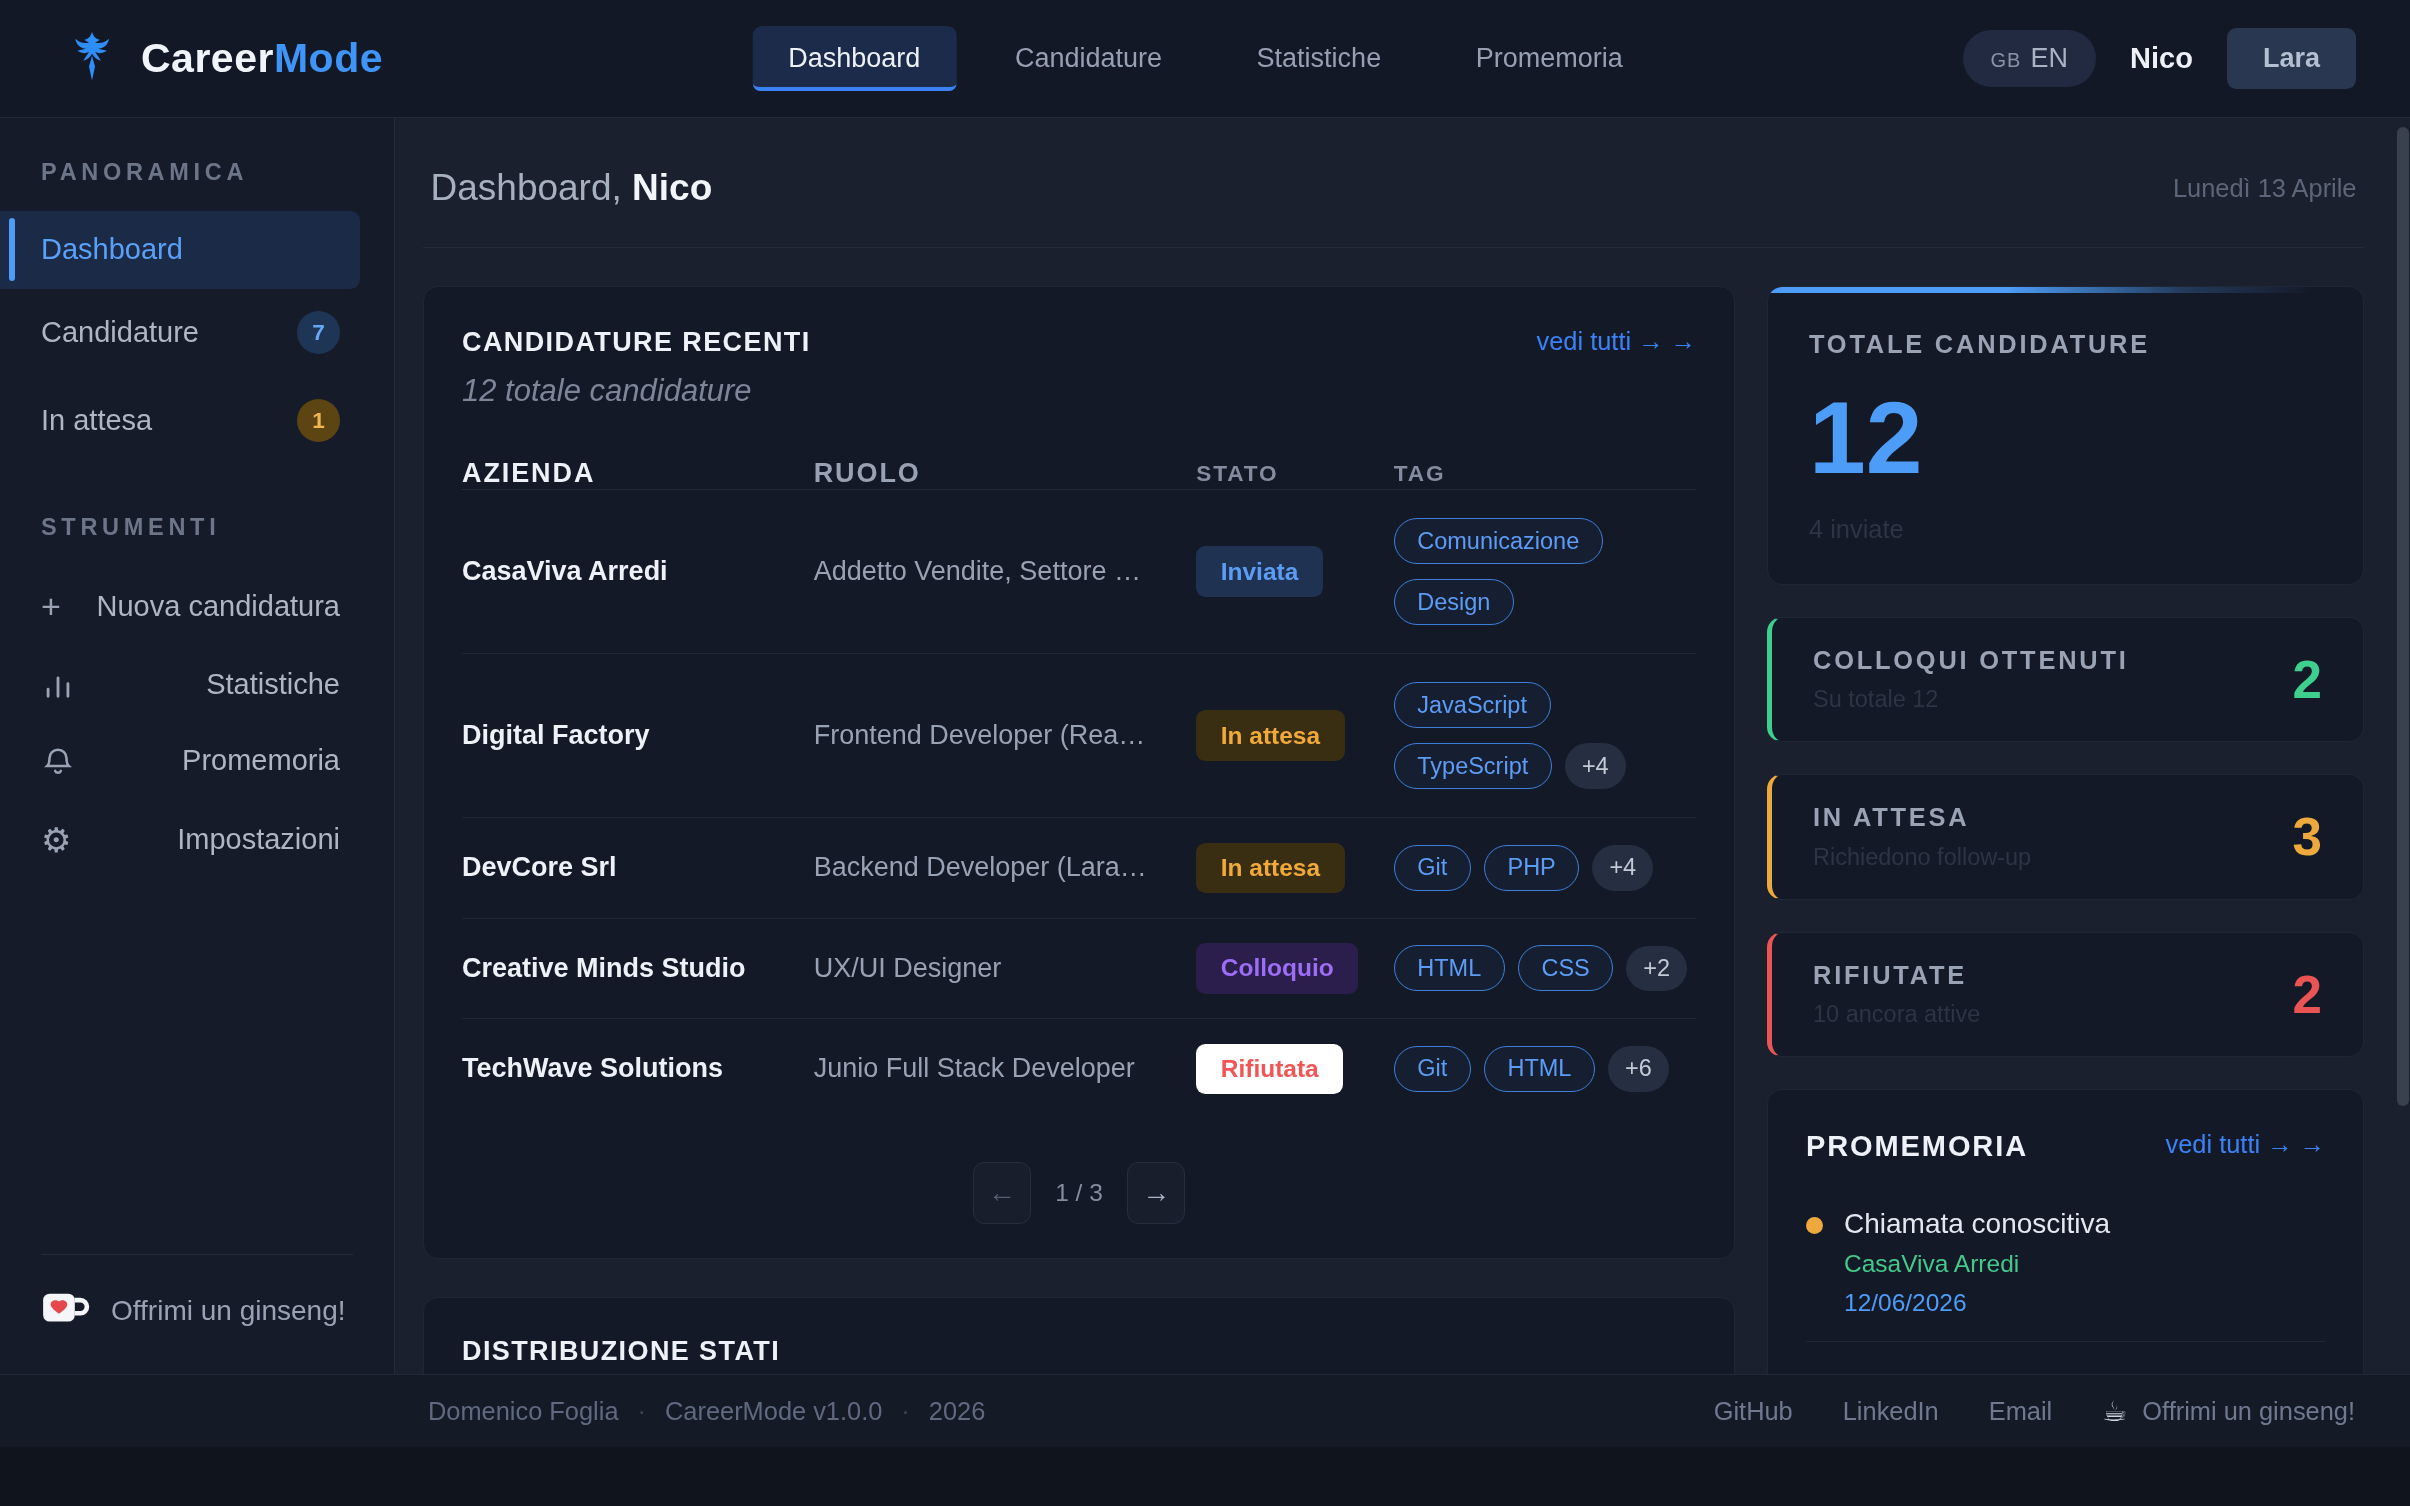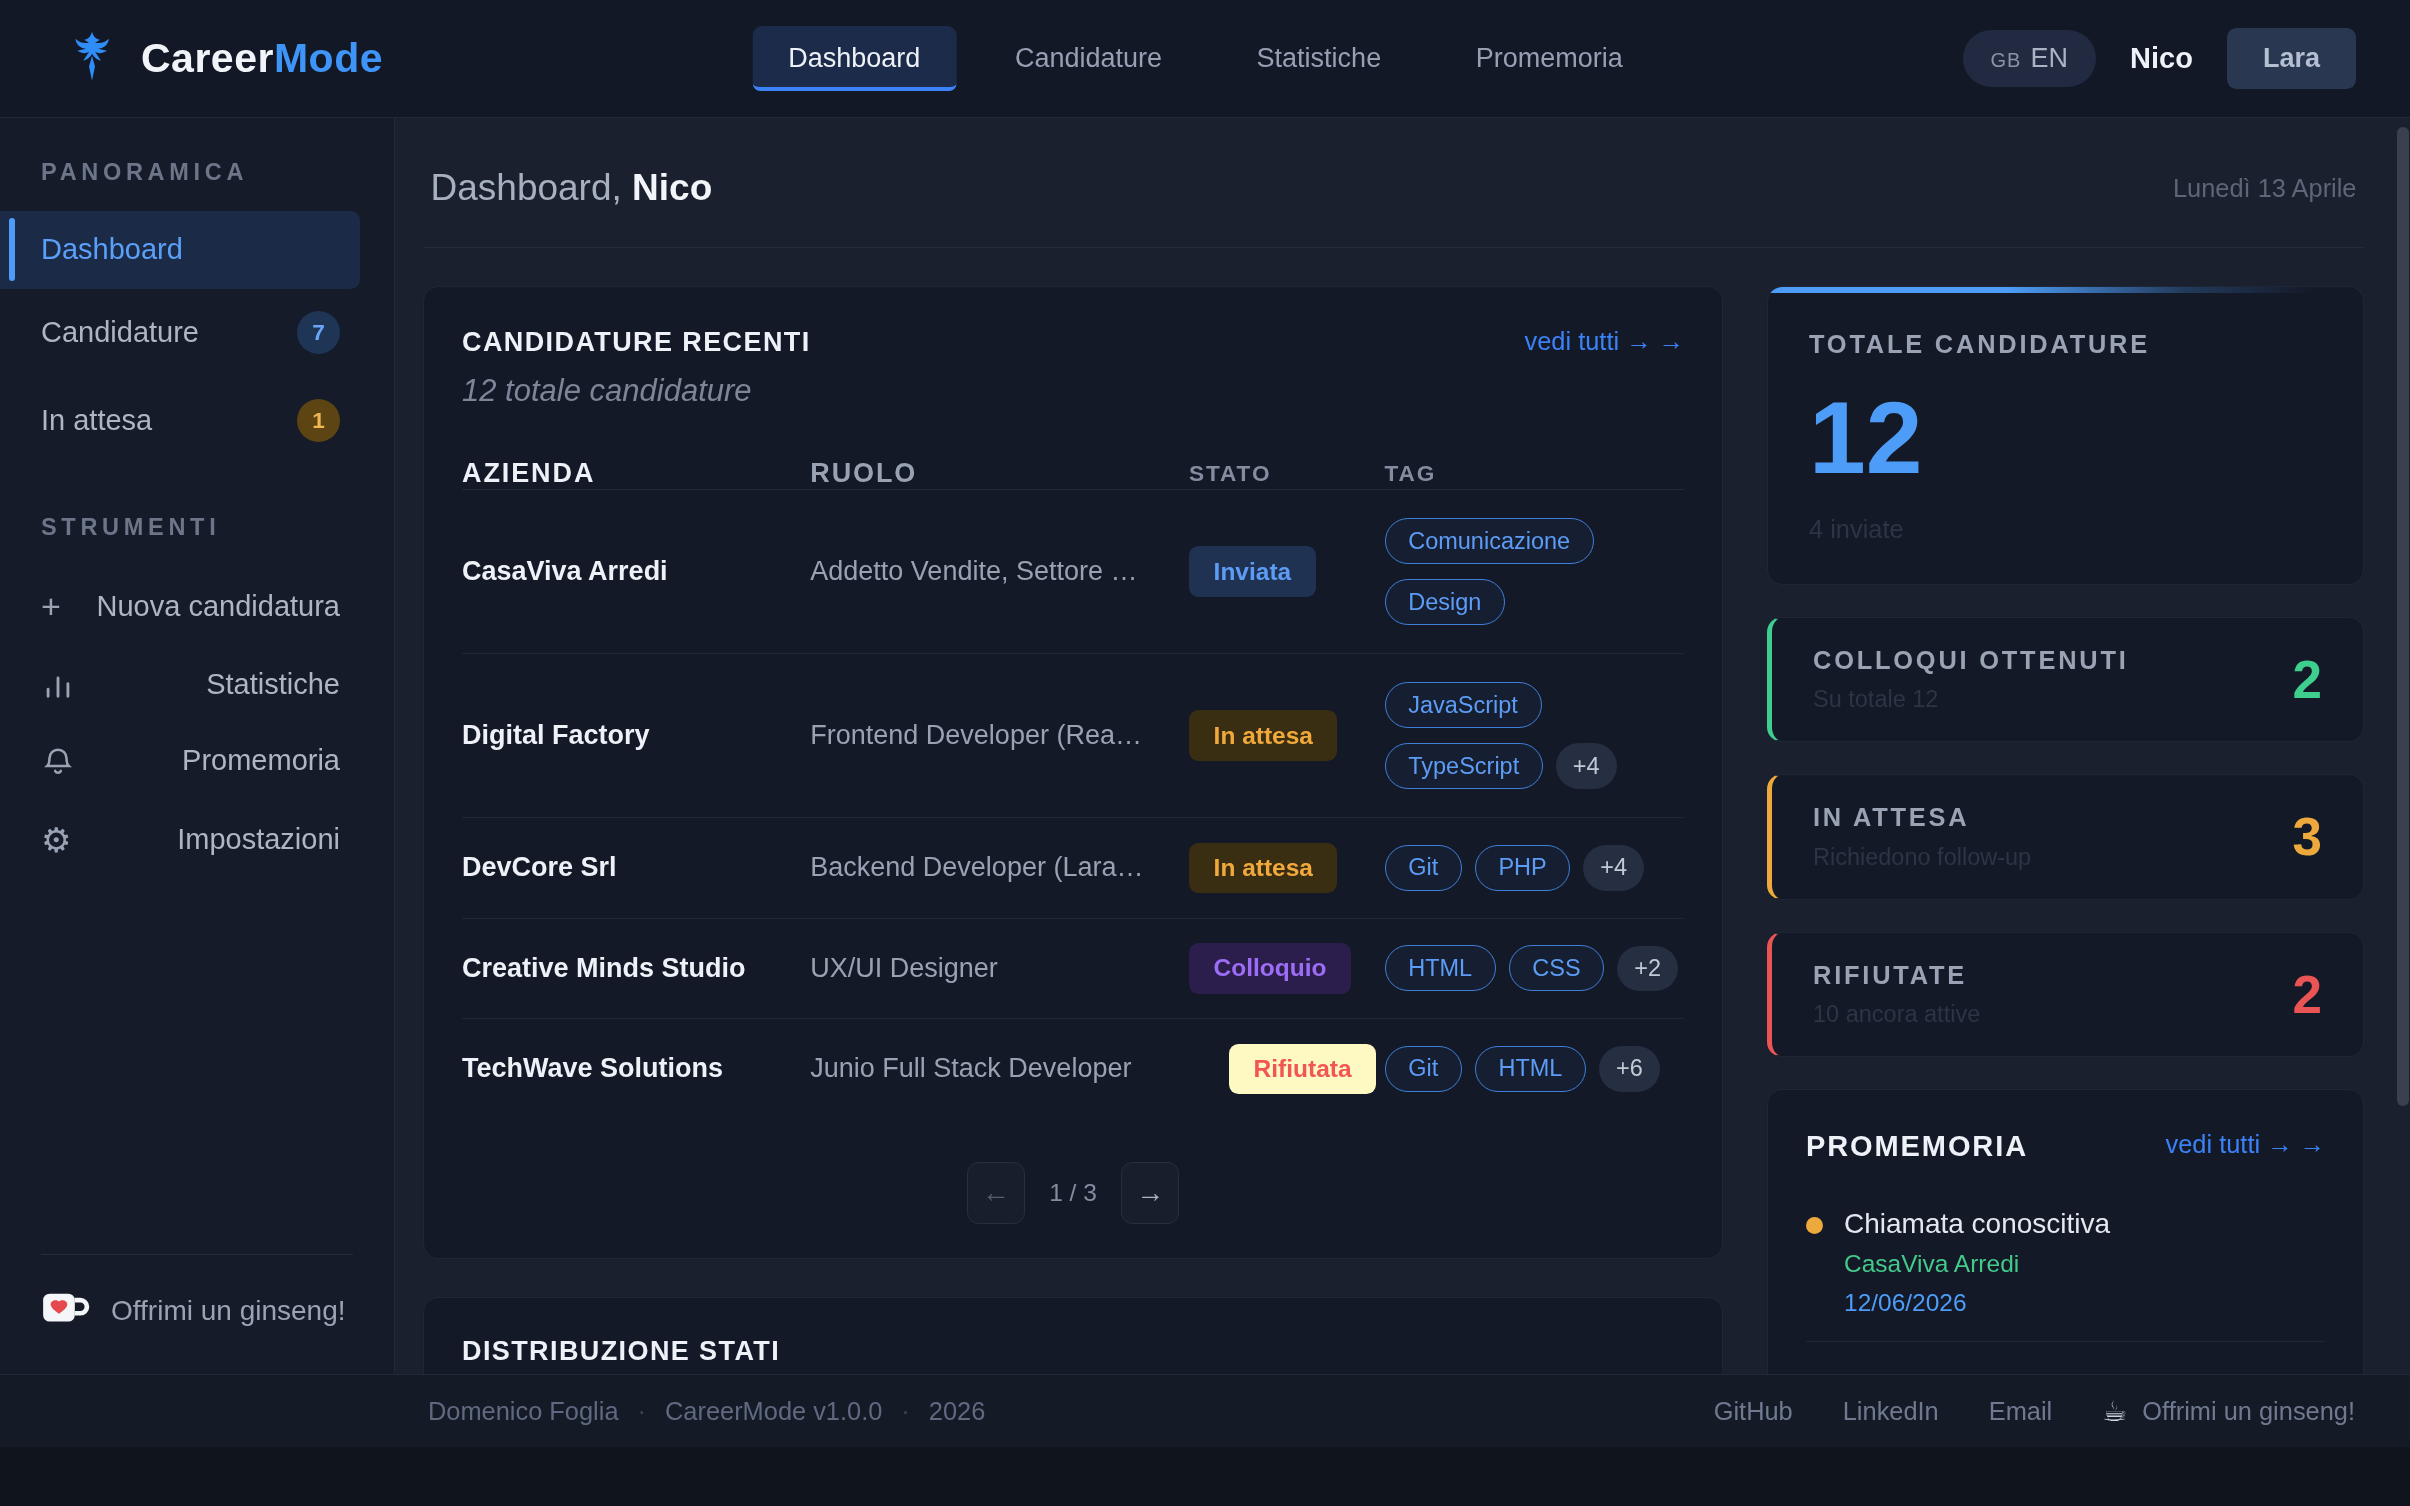--- a/index.html
+++ b/index.html
@@ -53,21 +53,21 @@
   .side-support-label { font-size:28px; color:#9aa3b4; }
   .mug-icon svg { width:49px; height:41px; }
 
   
   .main { flex:1 1 auto; padding:24.5px 47px 0 28px; overflow:hidden; }
   .page-head { display:flex; align-items:center; justify-content:space-between; padding:24.5px 7.5px 38px 7.5px;
                border-bottom:0.9px solid #232b3c; }
   .page-title { font-size:37px; font-weight:400; color:#a7b0bf; }
   .page-title b { color:#f2f5f9; font-weight:800; }
   .page-date { font-size:25.4px; color:#5d6678; }
-  .content { display:flex; gap:44px; padding-top:38px; align-items:flex-start; }
+  .content { display:flex; gap:32px; padding-top:38px; align-items:flex-start; }
   .col-left { flex:1 1 auto; min-width:0; }
   .col-right { width:597px; flex:0 0 597px; display:flex; flex-direction:column; gap:32px; }
 
   .card { background:#141927; border:0.9px solid #1f2736; border-radius:15px; }
 
   
   .recent-card { padding:40px 38px 34px 38px; }
   .card-head { display:flex; align-items:flex-start; justify-content:space-between; }
   .card-title { font-size:27px; font-weight:800; letter-spacing:1.4px; color:#eef2f8; }
   .card-sub { font-size:31px; color:#7d8698; margin-top:15px;font-style:italic; }
@@ -80,21 +80,21 @@
   .trow.tall { padding:28px 0; }
   .trow.short { padding:24.5px 0; }
   .c-company { flex:0 0 28.5%; font-size:27px; font-weight:700; color:#eef2f8; padding-right:19px; }
   .c-role { flex:0 0 31%; font-size:27px; color:#99a2b3; padding-right:19px; }
   .c-status { flex:0 0 16%; }
   .c-tags { flex:1 1 auto; display:flex; flex-wrap:wrap; gap:15px 13px; align-items:center; }
   .status-pill { display:inline-block; font-size:24.5px; font-weight:700; padding:11.3px 24.5px; border-radius:9.4px; }
   .st-inviata { background:#203252; color:#5d9cf5; }
   .st-attesa { background:#3a2e12; color:#f2a93b; }
   .st-colloquio { background:#2b1e4d; color:#9d6df5; }
-  .st-rifiutata { background:#fef9c3; color:#f25555;margin-left:40px; }
+  .st-rifiutata { background:#ffffff; color:#f25555; }
   .tag-pill { font-size:23.5px; color:#5d9cf5; border:1.9px solid #3f7fd9; border-radius:941px;
               padding:8.5px 22.6px; background:rgba(77,157,248,0.05); white-space:nowrap; }
   .more-pill { font-size:23.5px; color:#c3cad6; background:#262e42; border-radius:941px; padding:9.4px 17px; }
   .pagination { display:flex; align-items:center; justify-content:center; gap:24.5px; margin-top:38px; padding-top:5.6px; }
   .page-btn { width:58px; height:62px; border-radius:11.3px; background:#181e2c; border:0.9px solid #262e40;
               display:flex; align-items:center; justify-content:center; font-size:28px; cursor:pointer; color:#aab4c6; }
   .page-btn.dim { color:#545e71; }
   .page-indicator { font-size:24.5px; color:#848da0; }
 
   

